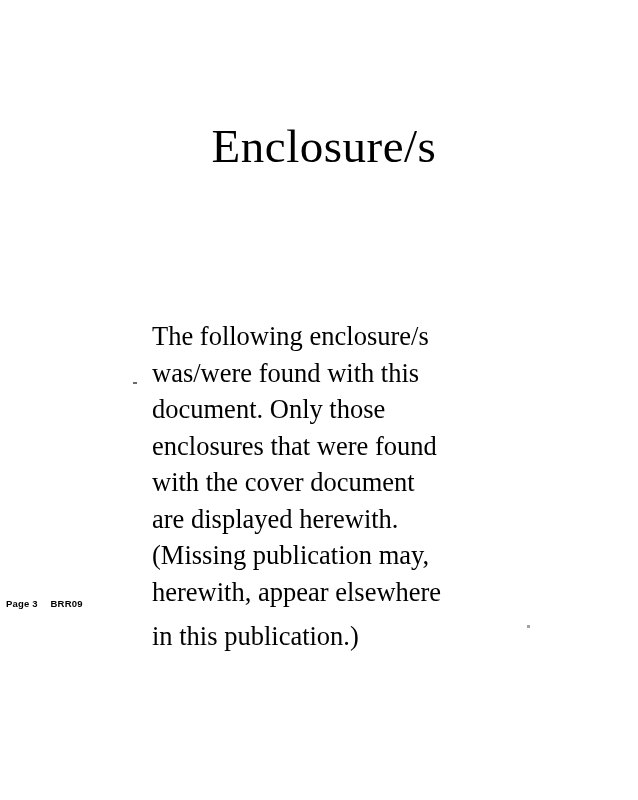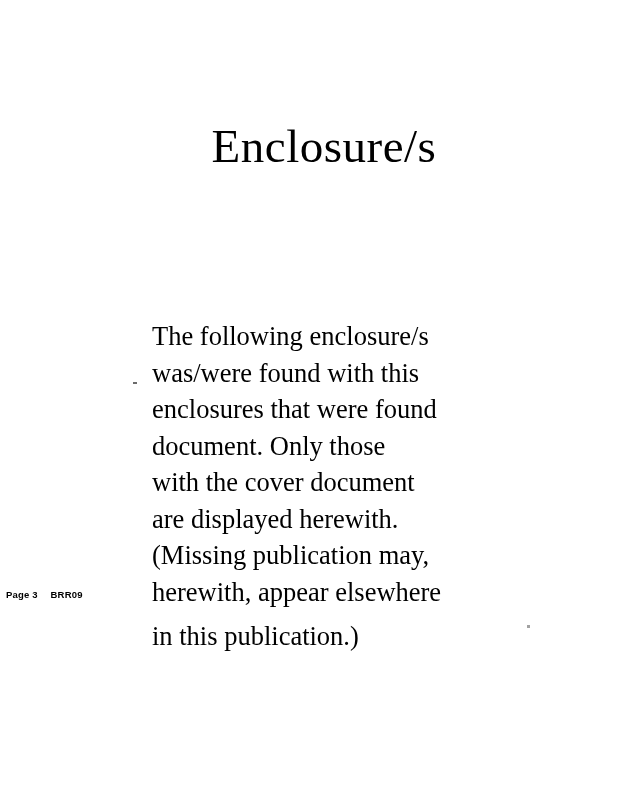--- a/index.html
+++ b/index.html
@@ -78,21 +78,21 @@
     top: 625px;
     width: 3px;
     height: 3px;
     background: #555555;
     opacity: 0.55;
   }
 
   .page-footer {
     position: absolute;
     left: 6px;
-    bottom: 13px;
+    bottom: 4px;
     font-family: "Liberation Sans", sans-serif;
     font-size: 9.5px;
     font-weight: bold;
     letter-spacing: 0.2px;
     color: #000000;
     white-space: nowrap;
   }
   .page-footer .footer-sep {
     display: inline-block;
     width: 7px;
@@ -104,22 +104,22 @@
 <div class="page">
 
   <h1 class="doc-title">Enclosure/s</h1>
 
   <div class="stray-mark"></div>
   <div class="stray-mark-2"></div>
 
   <div class="body-block">
     <p>The following enclosure/s</p>
     <p>was/were found with this</p>
+    <p>document.    Only those</p>
     <p>enclosures that were found</p>
-    <p>document.    Only those</p>
     <p>with the cover document</p>
     <p>are    displayed herewith.</p>
     <p>(Missing publication may,</p>
     <p>herewith, appear elsewhere</p>
     <p class="last-line">in this publication.)</p>
   </div>
 
   <div class="page-footer">
     <span>Page 3</span>
     <span class="footer-sep"></span>

